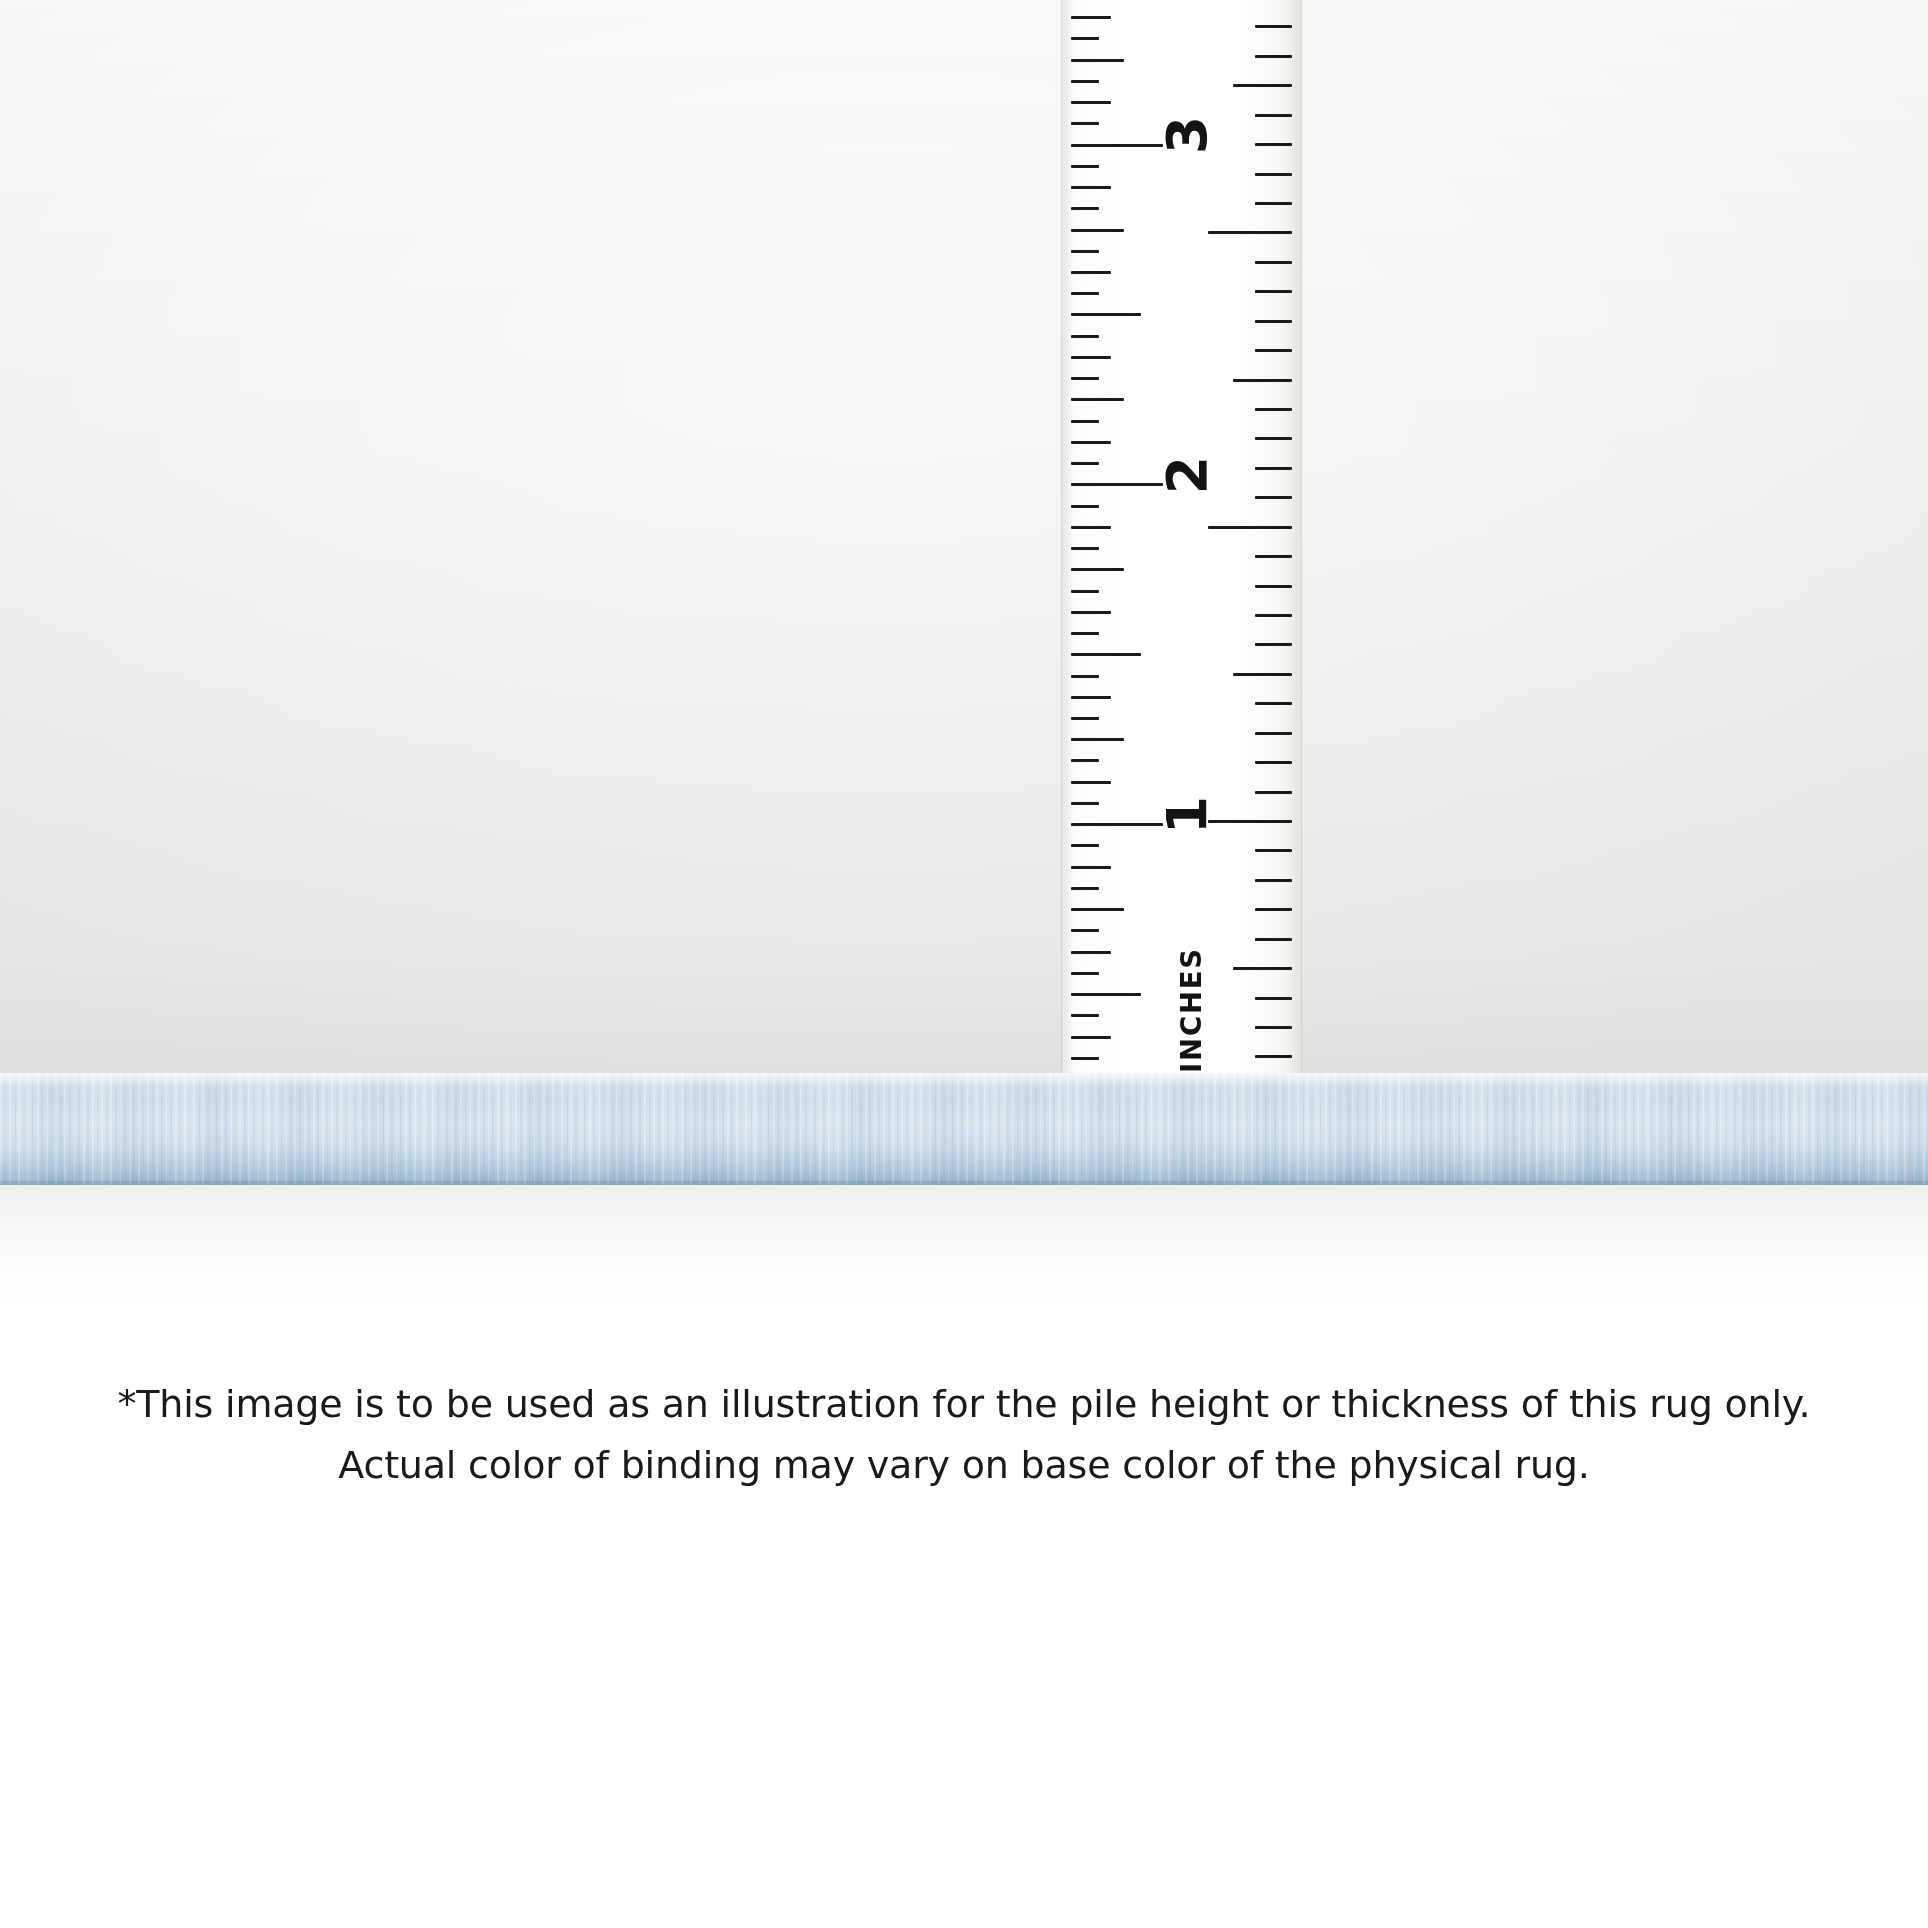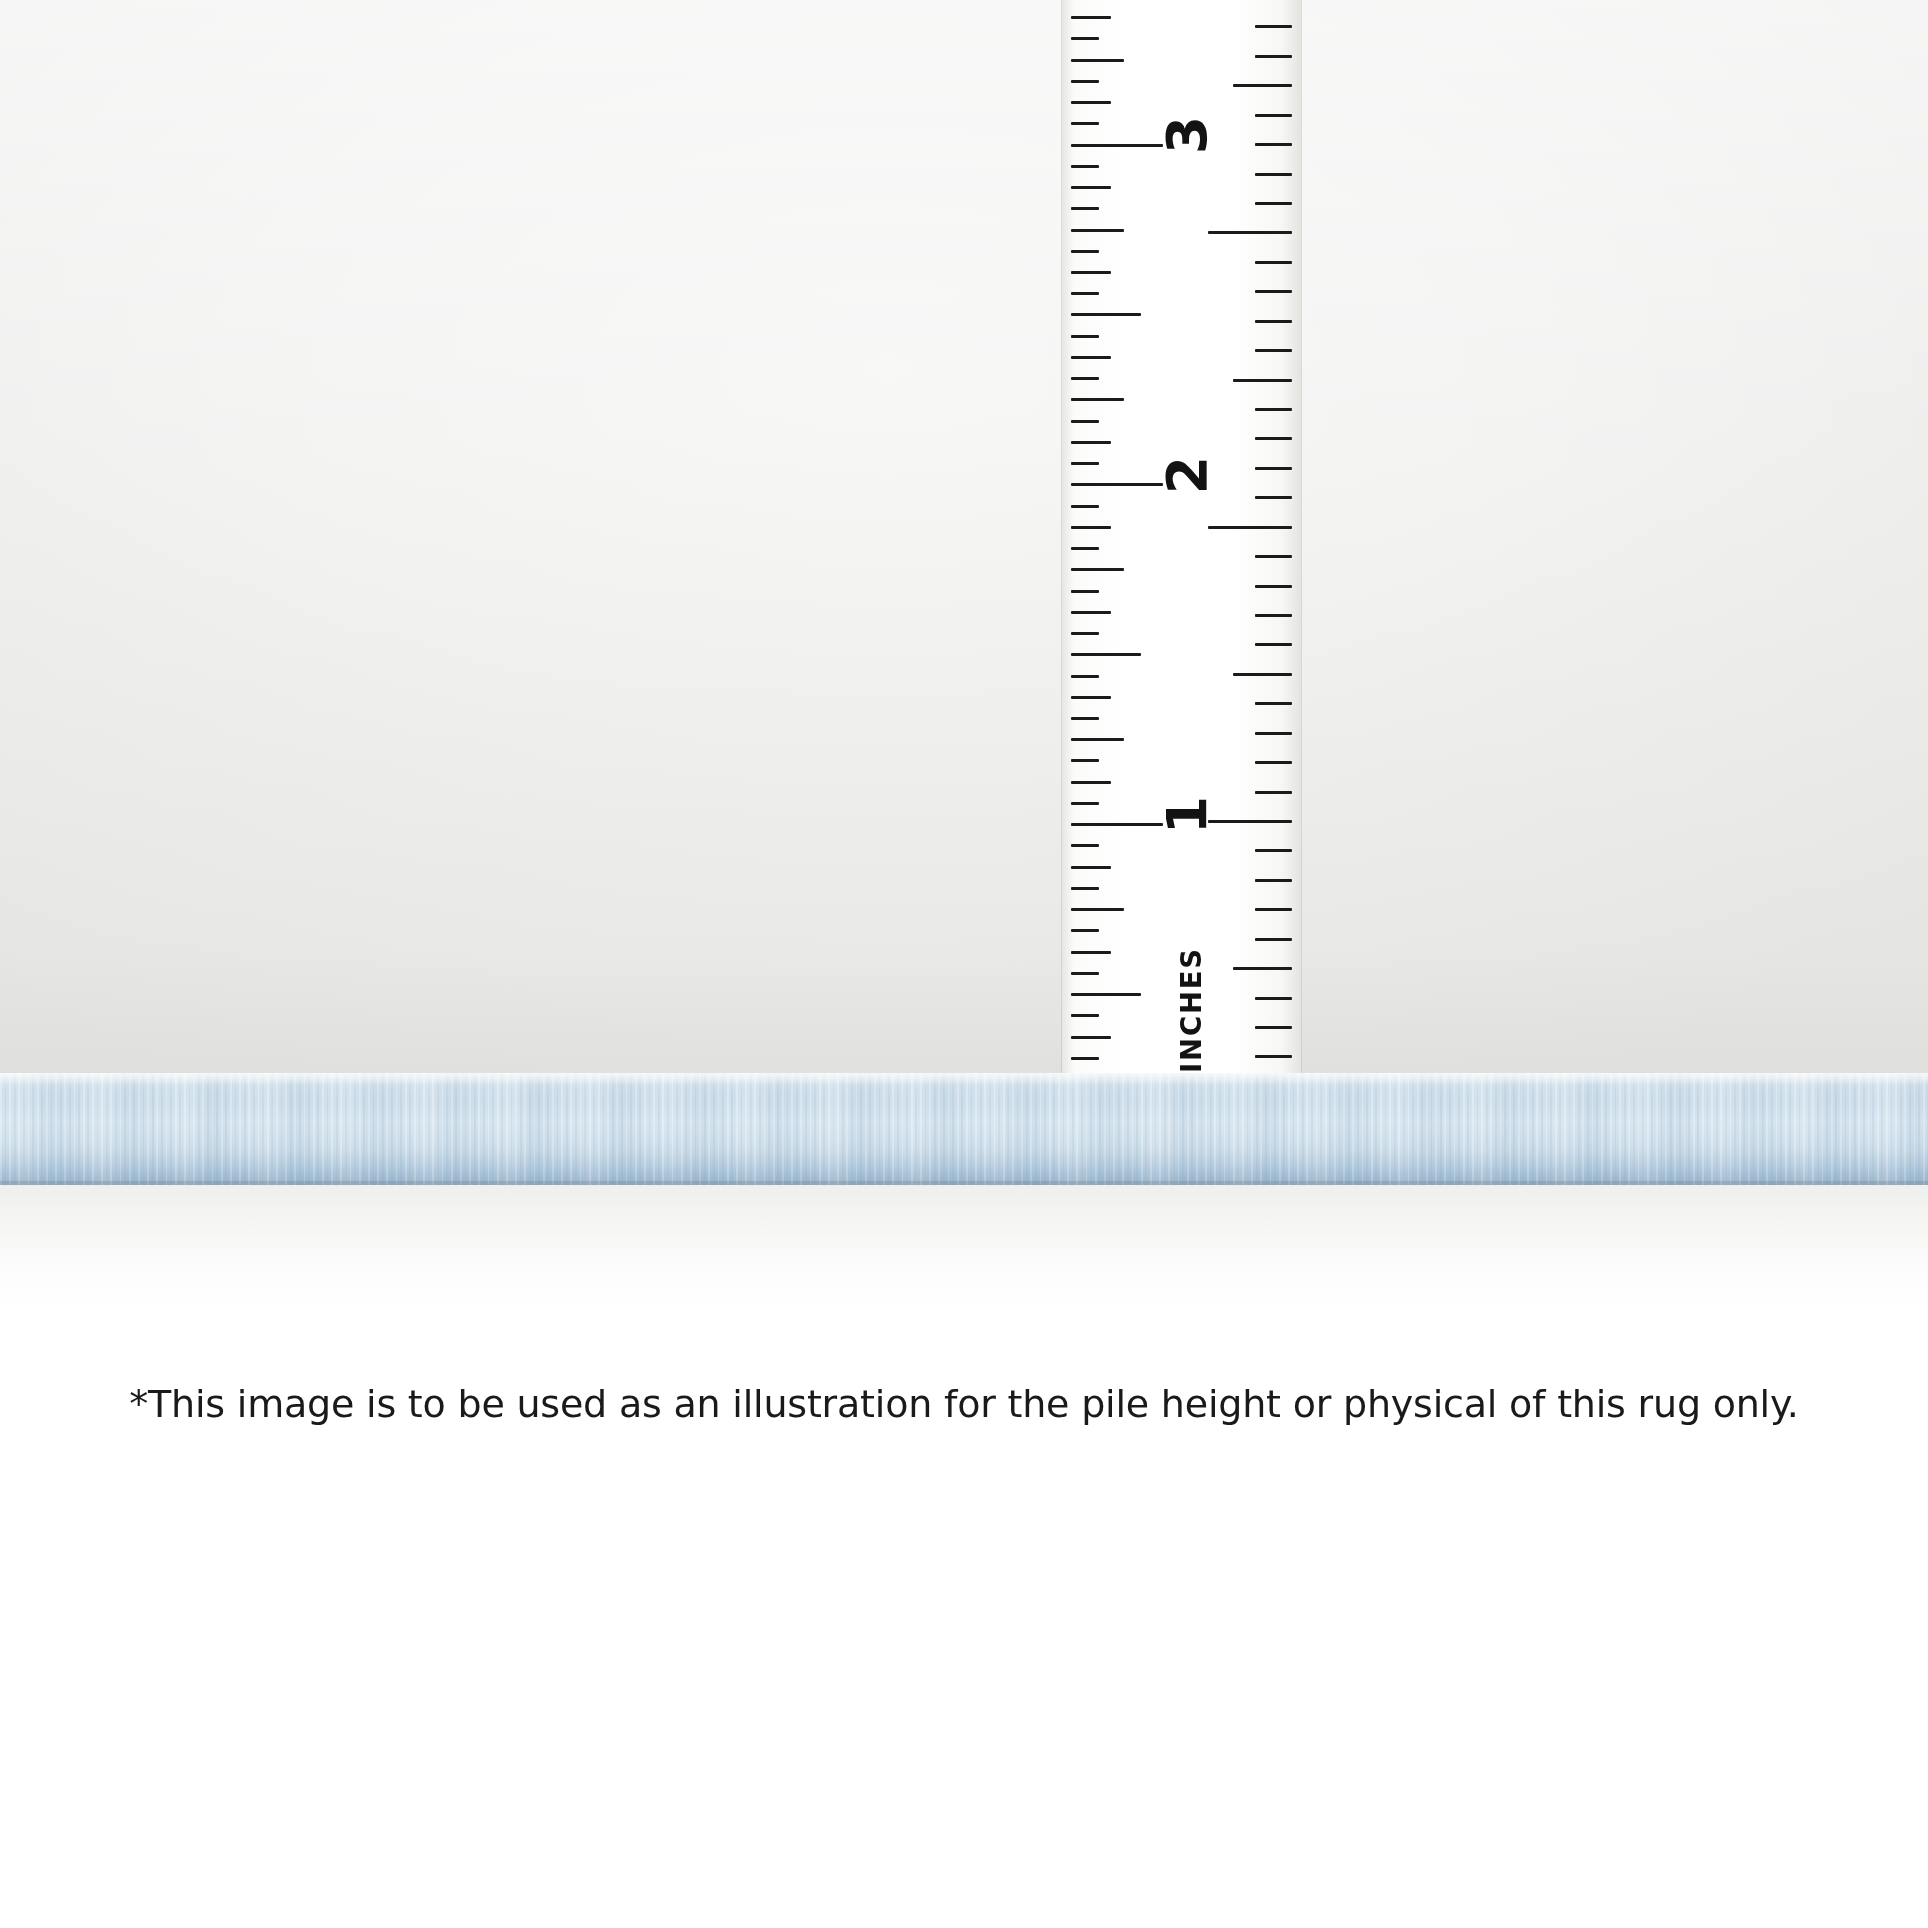--- a/index.html
+++ b/index.html
@@ -357,17 +357,18 @@
       <div class="rug-weave"></div>
       <div class="rug-bands"></div>
       <div class="rug-top-hilite"></div>
       <div class="rug-shadow"></div>
     </div>
 
     <div class="floor"></div>
   </div>
 
   <div class="caption">
-    <span class="caption-line">*This image is to be used as an illustration for the pile height or physical of this rug only.</span>
+    <span class="caption-line">*This image is to be used as an illustration for the pile height or thickness of this rug only.</span>
+    <span class="caption-line">Actual color of binding may vary on base color of the physical rug.</span>
   </div>
 
 </div>
 
 
 </body></html>

